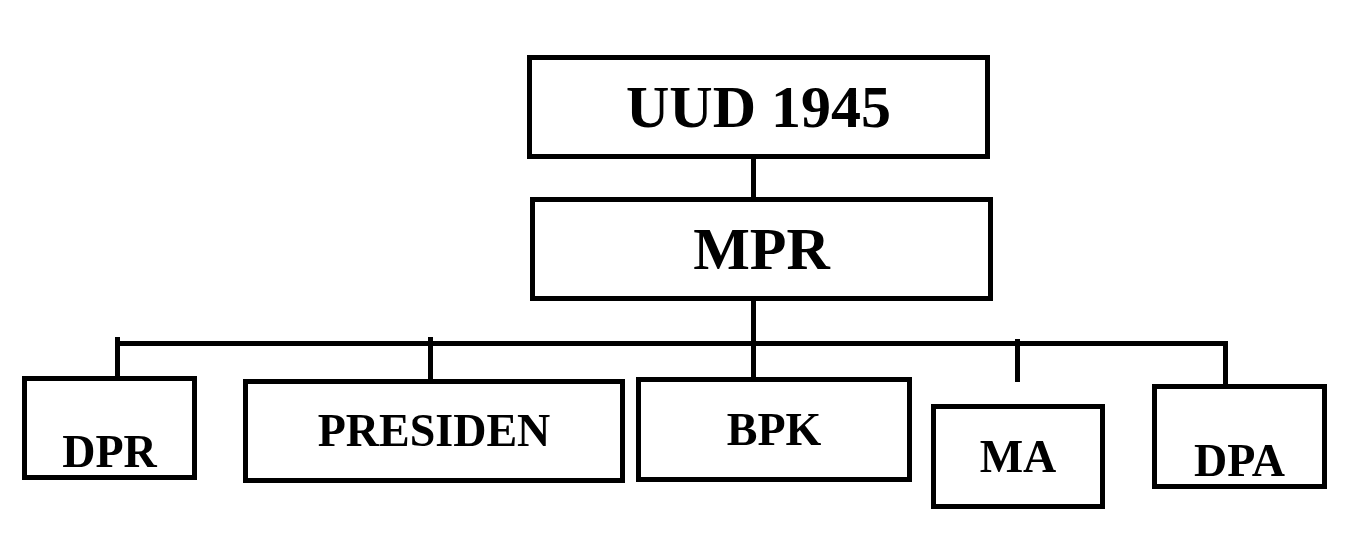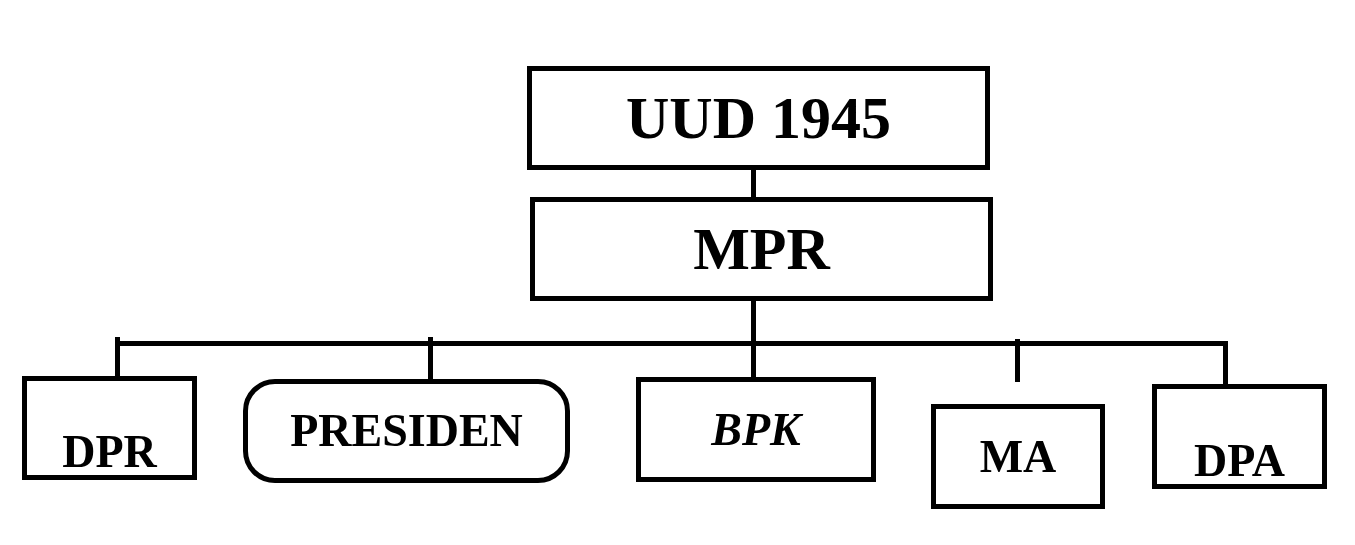--- a/index.html
+++ b/index.html
@@ -25,25 +25,25 @@
     justify-content: center;
     font-weight: bold;
     color: #000000;
     letter-spacing: 0px;
     line-height: 1;
   }
   .node-top { font-size: 60px; }
   .node-bottom { font-size: 46px; }
 
   
-  #node-uud1945  { left: 527px;  top: 55px;  width: 463px; height: 104px; margin-top: 11px; }
+  #node-uud1945  { left: 527px;  top: 55px;  width: 463px; height: 104px; }
   #node-mpr      { left: 530px;  top: 197px; width: 463px; height: 104px; }
   #node-dpr      { left: 22px;   top: 376px; width: 175px; height: 104px; align-items: flex-end; }
-  #node-presiden { left: 243px;  top: 379px; width: 327px; height: 104px; border-radius: 32px; }
-  #node-bpk      { left: 636px;  top: 377px; width: 240px; height: 105px; font-style: italic; }
+  #node-presiden { left: 243px;  top: 379px; width: 382px; height: 104px; }
+  #node-bpk      { left: 636px;  top: 377px; width: 276px; height: 105px; }
   #node-ma       { left: 931px;  top: 380px; width: 174px; height: 105px; margin-top: 24px; }
   #node-dpa      { left: 1152px; top: 384px; width: 175px; height: 105px; align-items: flex-end; }
 
   .line {
     position: absolute;
     background: #000000;
   }
   
   #edge-uud-mpr      { left: 751px;  top: 159px; width: 5px;    height: 40px; }
   

